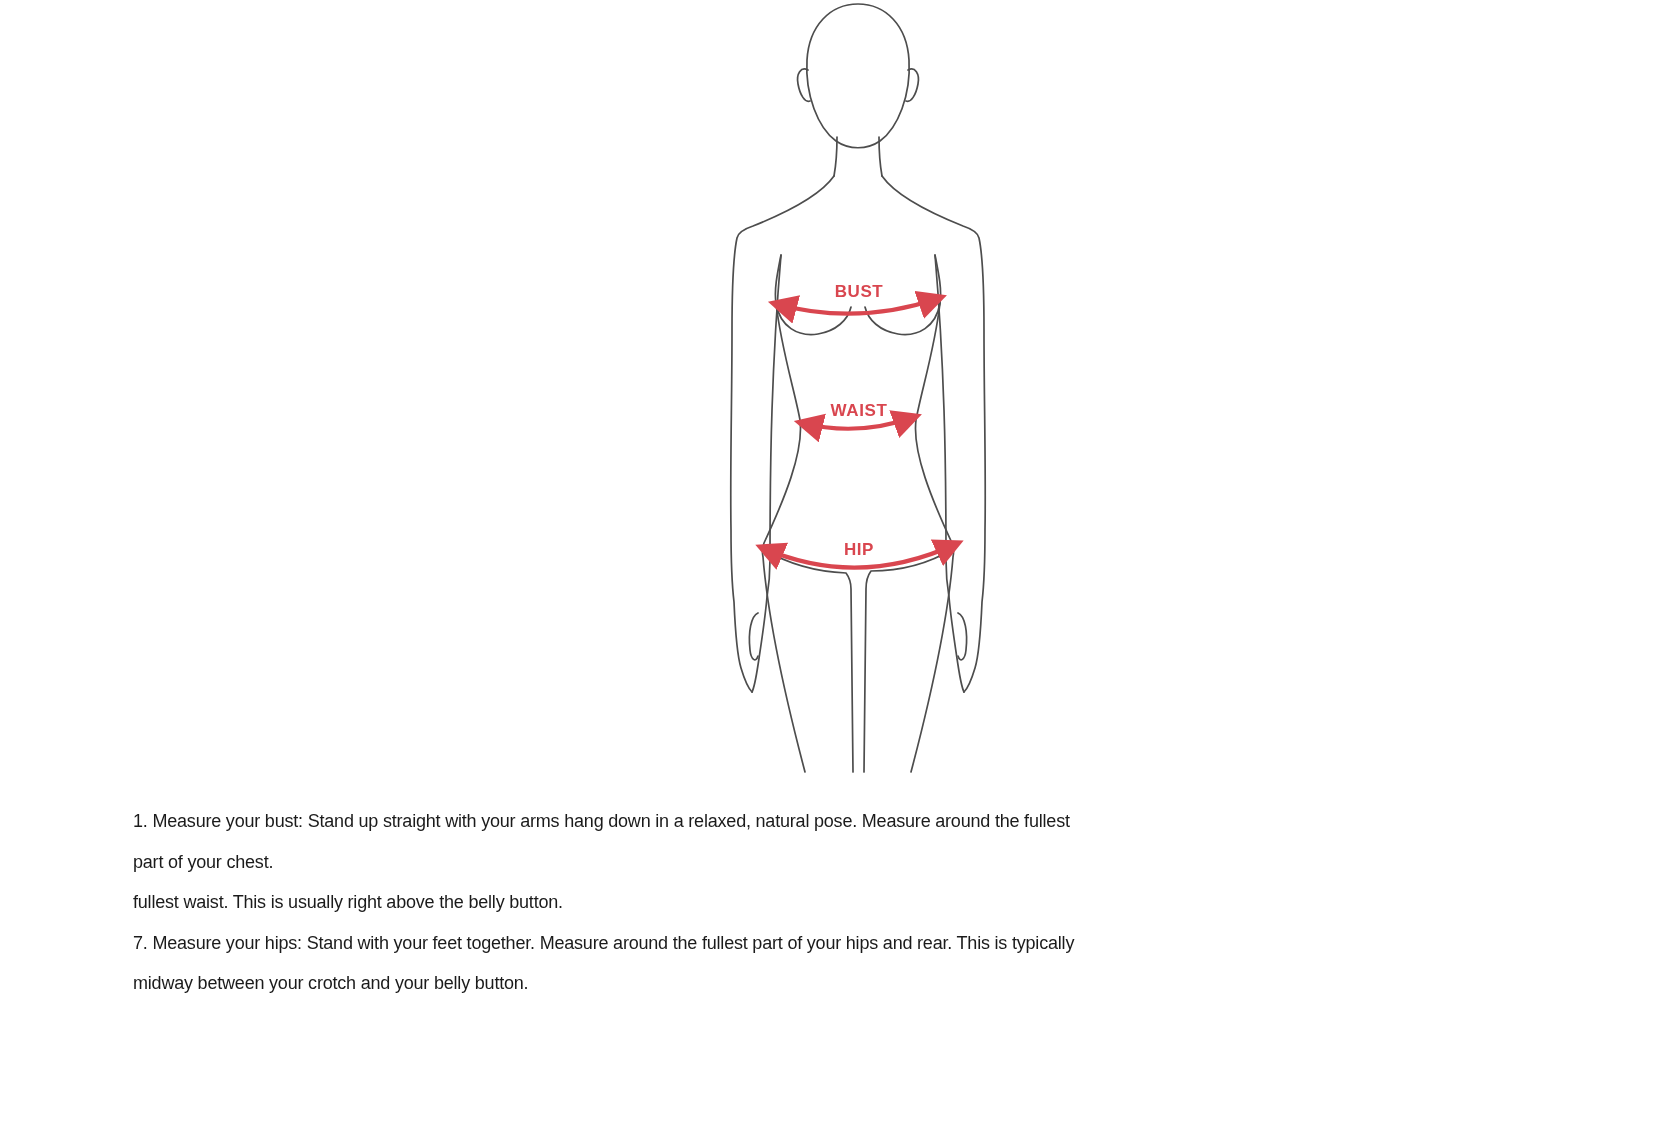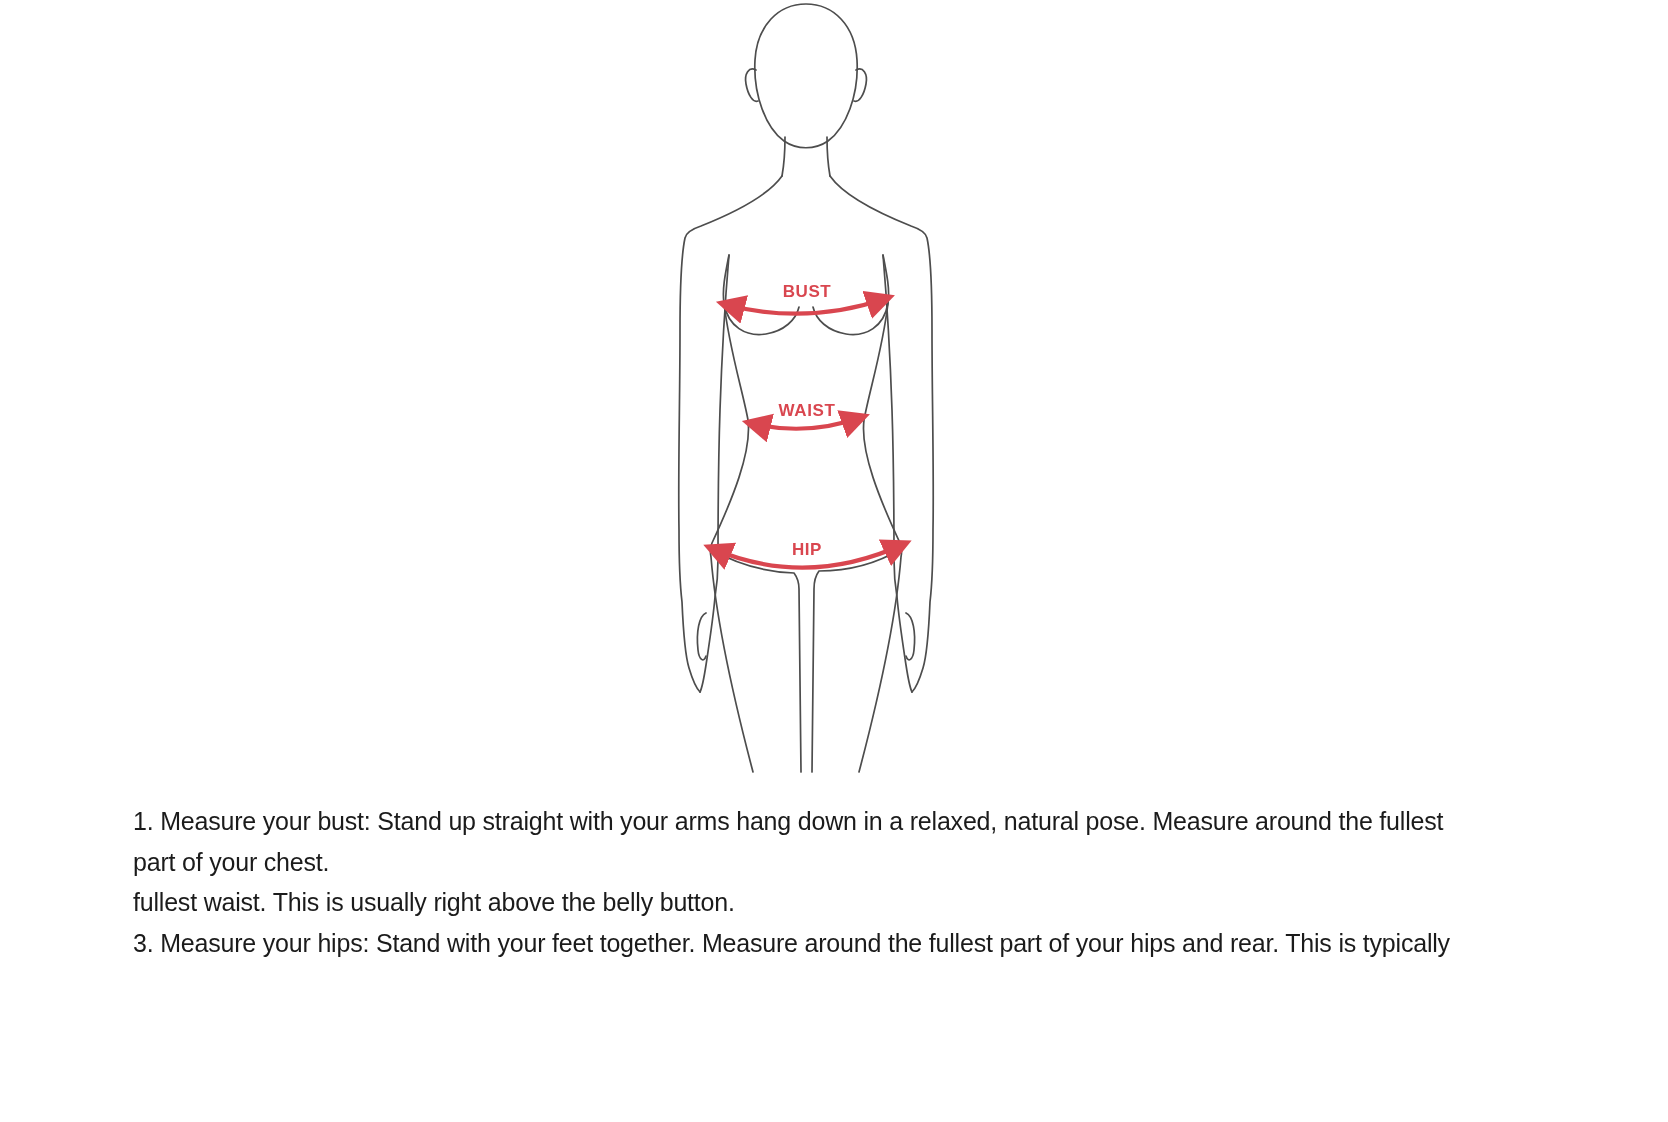--- a/index.html
+++ b/index.html
@@ -12,40 +12,40 @@
     font-family: "Liberation Sans", sans-serif;
   }
   .canvas {
     position: relative;
     width: 1668px;
     height: 1122px;
     background: #ffffff;
   }
   .figure-wrap {
     position: absolute;
-    left: 656px;
+    left: 708px;
     top: 0;
     width: 300px;
     height: 780px;
     text-decoration: underline;
   }
   .figure-wrap svg { display: block; }
   svg text.meas-label {
     font-family: "Liberation Sans", sans-serif;
     font-weight: bold;
     font-size: 17px;
     letter-spacing: 0.6px;
   }
   .instructions {
     position: absolute;
     left: 133px;
     top: 801px;
     width: 1375px;
     color: #1b1b1b;
-    font-size: 25px;
+    font-size: 18px;
     line-height: 40.5px;
     letter-spacing: -0.2px;
   }
   .instructions .line {
     white-space: nowrap;
   }
 </style>
 </head>
 <body>
 
@@ -102,17 +102,18 @@
 
   <div class="instructions">
     <div>
       <div class="line">1. Measure your bust: Stand up straight with your arms hang down in a relaxed, natural pose. Measure around the fullest</div>
       <div class="line">part of your chest.</div>
     </div>
     <div>
       <div class="line">fullest waist. This is usually right above the belly button.</div>
     </div>
     <div>
-      <div class="line">3. Measure your hips: Stand with your feet together. Measure around the fullest part of your hips and rear. This is typically</div>
+      <div class="line">7. Measure your hips: Stand with your feet together. Measure around the fullest part of your hips and rear. This is typically</div>
+      <div class="line">midway between your crotch and your belly button.</div>
     </div>
   </div>
 
 </div>
 
 </body></html>

